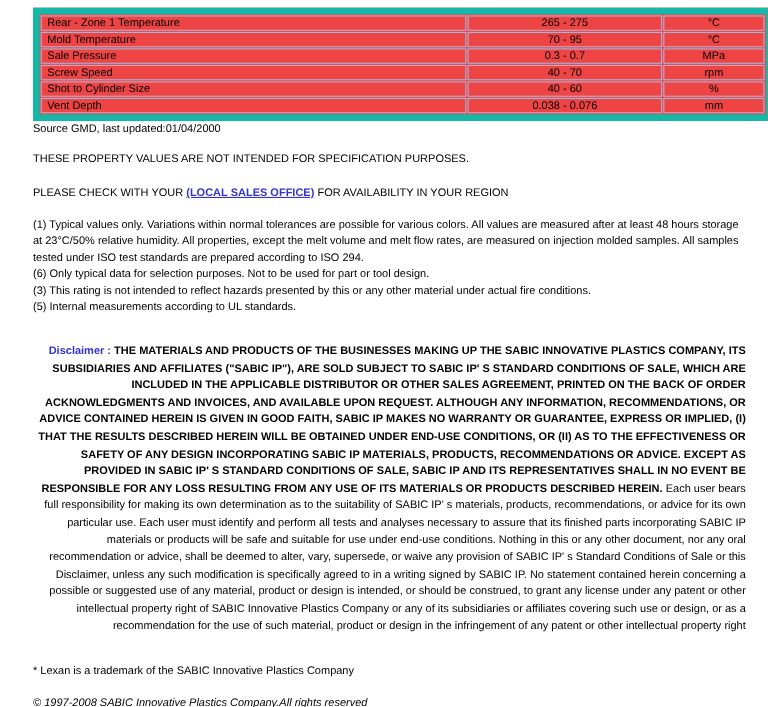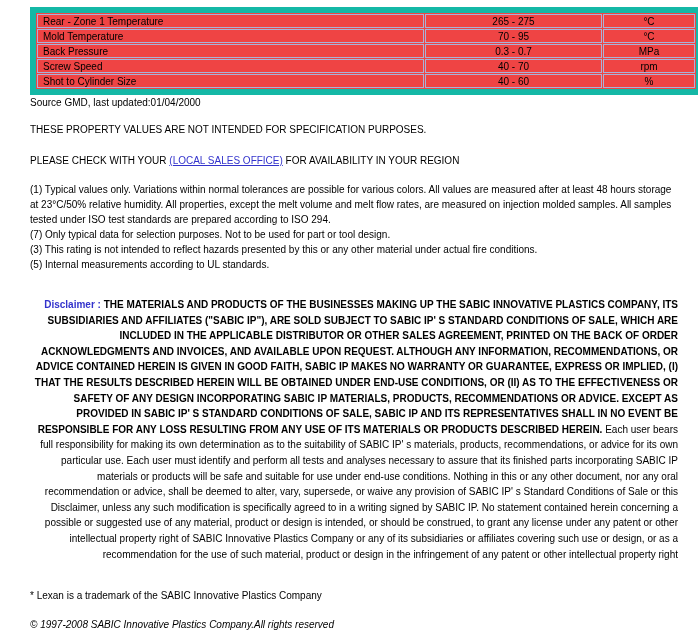--- a/index.html
+++ b/index.html
@@ -44,20 +44,21 @@
     margin-top: 16px;
     width: 645px;
     line-height: 15px;
   }
   .caps.first { margin-top: 14px; }
 
   a.office-link {
     color: #3333cc;
     text-decoration: underline;
     cursor: pointer;
+    font-weight: bold;
   }
 
   .notes {
     margin-top: 14px;
     width: 645px;
     line-height: 15px;
   }
   .notes .note { margin: 0; }
 
   .disclaimer {
@@ -87,46 +88,51 @@
         <td class="prop">Rear - Zone 1 Temperature</td>
         <td class="val">265 - 275</td>
         <td class="unit">°C</td>
       </tr>
       <tr>
         <td class="prop">Mold Temperature</td>
         <td class="val">70 - 95</td>
         <td class="unit">°C</td>
       </tr>
       <tr>
-        <td class="prop">Back Pressure</td>
+        <td class="prop">Sale Pressure</td>
         <td class="val">0.3 - 0.7</td>
         <td class="unit">MPa</td>
       </tr>
       <tr>
         <td class="prop">Screw Speed</td>
         <td class="val">40 - 70</td>
         <td class="unit">rpm</td>
       </tr>
       <tr>
         <td class="prop">Shot to Cylinder Size</td>
         <td class="val">40 - 60</td>
         <td class="unit">%</td>
       </tr>
+      <tr>
+        <td class="prop">Vent Depth</td>
+        <td class="val">0.038 - 0.076</td>
+        <td class="unit">mm</td>
+      </tr>
     </tbody>
   </table>
 
   <div class="source">Source GMD, last updated:01/04/2000</div>
 
   <p class="caps first">THESE PROPERTY VALUES ARE NOT INTENDED FOR SPECIFICATION PURPOSES.</p>
 
   <p class="caps"><span>PLEASE CHECK WITH YOUR </span><a class="office-link">(LOCAL SALES OFFICE)</a><span> FOR AVAILABILITY IN YOUR REGION</span></p>
 
   <div class="notes">
     <p class="note">(1) Typical values only. Variations within normal tolerances are possible for various colors. All values are measured after at least 48 hours storage at 23°C/50% relative humidity. All properties, except the melt volume and melt flow rates, are measured on injection molded samples. All samples tested under ISO test standards are prepared according to ISO 294.</p>
-    <p class="note">(7) Only typical data for selection purposes. Not to be used for part or tool design.</p>
+    <p class="note">(6) Only typical data for selection purposes. Not to be used for part or tool design.</p>
     <p class="note">(3) This rating is not intended to reflect hazards presented by this or any other material under actual fire conditions.</p>
     <p class="note">(5) Internal measurements according to UL standards.</p>
   </div>
 
   <p class="disclaimer"><span class="dlabel">Disclaimer : </span><strong class="dbold">THE MATERIALS AND PRODUCTS OF THE BUSINESSES MAKING UP THE SABIC INNOVATIVE PLASTICS COMPANY, ITS SUBSIDIARIES AND AFFILIATES ("SABIC IP"), ARE SOLD SUBJECT TO SABIC IP' S STANDARD CONDITIONS OF SALE, WHICH ARE INCLUDED IN THE APPLICABLE DISTRIBUTOR OR OTHER SALES AGREEMENT, PRINTED ON THE BACK OF ORDER ACKNOWLEDGMENTS AND INVOICES, AND AVAILABLE UPON REQUEST. ALTHOUGH ANY INFORMATION, RECOMMENDATIONS, OR ADVICE CONTAINED HEREIN IS GIVEN IN GOOD FAITH, SABIC IP MAKES NO WARRANTY OR GUARANTEE, EXPRESS OR IMPLIED, (I) THAT THE RESULTS DESCRIBED HEREIN WILL BE OBTAINED UNDER END-USE CONDITIONS, OR (II) AS TO THE EFFECTIVENESS OR SAFETY OF ANY DESIGN INCORPORATING SABIC IP MATERIALS, PRODUCTS, RECOMMENDATIONS OR ADVICE. EXCEPT AS PROVIDED IN SABIC IP' S STANDARD CONDITIONS OF SALE, SABIC IP AND ITS REPRESENTATIVES SHALL IN NO EVENT BE RESPONSIBLE FOR ANY LOSS RESULTING FROM ANY USE OF ITS MATERIALS OR PRODUCTS DESCRIBED HEREIN.</strong><span> Each user bears full responsibility for making its own determination as to the suitability of SABIC IP' s materials, products, recommendations, or advice for its own particular use. Each user must identify and perform all tests and analyses necessary to assure that its finished parts incorporating SABIC IP materials or products will be safe and suitable for use under end-use conditions. Nothing in this or any other document, nor any oral recommendation or advice, shall be deemed to alter, vary, supersede, or waive any provision of SABIC IP' s Standard Conditions of Sale or this Disclaimer, unless any such modification is specifically agreed to in a writing signed by SABIC IP. No statement contained herein concerning a possible or suggested use of any material, product or design is intended, or should be construed, to grant any license under any patent or other intellectual property right of SABIC Innovative Plastics Company or any of its subsidiaries or affiliates covering such use or design, or as a recommendation for the use of such material, product or design in the infringement of any patent or other intellectual property right</span></p>
 
   <p class="trademark">* Lexan is a trademark of the SABIC Innovative Plastics Company</p>
 
   <p class="copyright">© 1997-2008 SABIC Innovative Plastics Company.All rights reserved</p>
 

